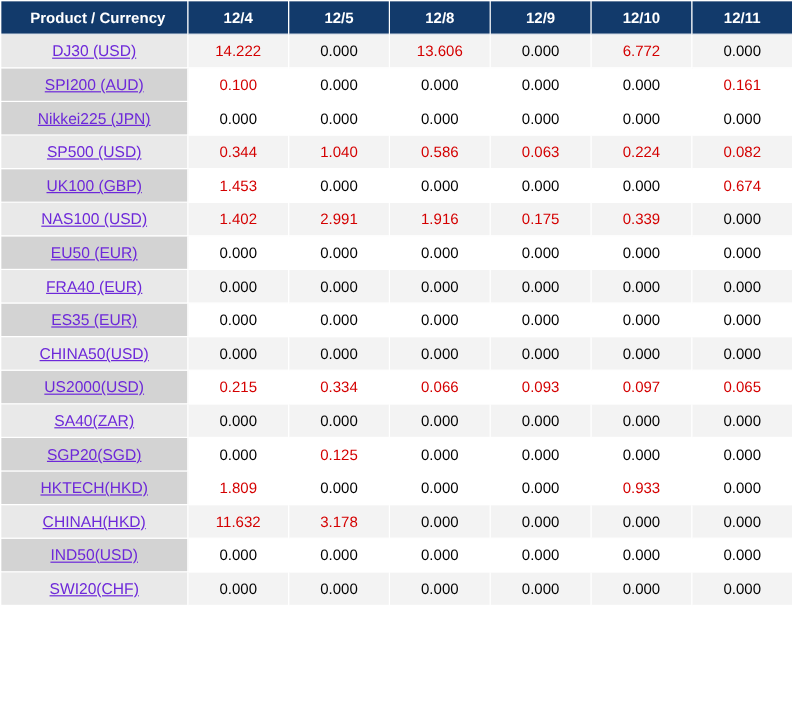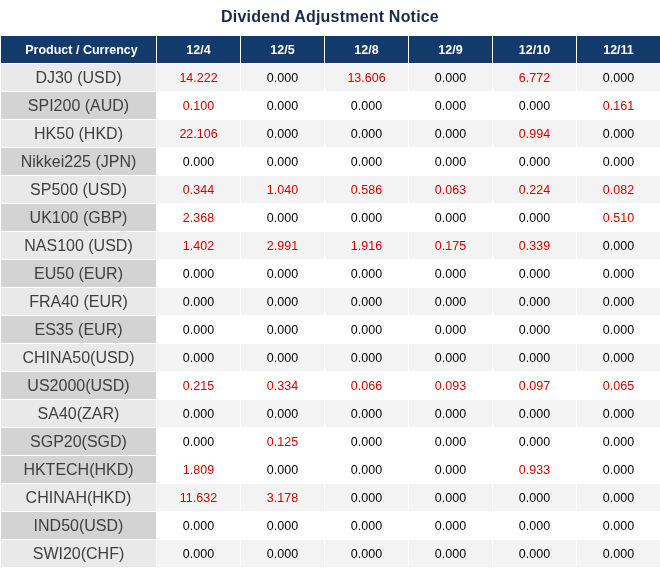--- a/index.html
+++ b/index.html
@@ -51,45 +51,43 @@
   }
   thead th.first {
     text-align: center;
     padding-left: 6px;
     color: #ffffff;
   }
   col.c0 { width: 156px; }
   col.cd { width: 84px; }
   tbody td.label {
     background: #d3d3d3;
-    color: #404040;
+    color: #6d28d9;
     font-weight: normal;
-    font-size: 16px;
+    font-size: 13px;
+    text-decoration: underline;
   }
   tbody tr.alt td.label {
     background: #e9e9e9;
   }
   tbody td.val {
     background: #ffffff;
     color: #000000;
   }
   tbody tr.alt td.val {
     background: #f3f3f3;
   }
   tbody td.val.pos {
     color: #d40000;
   }
 </style>
 </head>
 <body>
 
 <div class="notice">
-  <div class="title-bar">
-    <span class="title">Dividend Adjustment Notice</span>
-  </div>
 
   <table>
     <colgroup>
       <col class="c0">
       <col class="cd">
         <col class="cd">
         <col class="cd">
         <col class="cd">
         <col class="cd">
         <col class="cd">
@@ -117,55 +115,46 @@
         </tr>
         <tr>
           <td class="label">SPI200 (AUD)</td>
           <td class="val pos">0.100</td>
           <td class="val">0.000</td>
           <td class="val">0.000</td>
           <td class="val">0.000</td>
           <td class="val">0.000</td>
           <td class="val pos">0.161</td>
         </tr>
-        <tr class="alt">
-          <td class="label">HK50 (HKD)</td>
-          <td class="val pos">22.106</td>
-          <td class="val">0.000</td>
-          <td class="val">0.000</td>
-          <td class="val">0.000</td>
-          <td class="val pos">0.994</td>
-          <td class="val">0.000</td>
-        </tr>
         <tr>
           <td class="label">Nikkei225 (JPN)</td>
           <td class="val">0.000</td>
           <td class="val">0.000</td>
           <td class="val">0.000</td>
           <td class="val">0.000</td>
           <td class="val">0.000</td>
           <td class="val">0.000</td>
         </tr>
         <tr class="alt">
           <td class="label">SP500 (USD)</td>
           <td class="val pos">0.344</td>
           <td class="val pos">1.040</td>
           <td class="val pos">0.586</td>
           <td class="val pos">0.063</td>
           <td class="val pos">0.224</td>
           <td class="val pos">0.082</td>
         </tr>
         <tr>
           <td class="label">UK100 (GBP)</td>
-          <td class="val pos">2.368</td>
-          <td class="val">0.000</td>
-          <td class="val">0.000</td>
-          <td class="val">0.000</td>
-          <td class="val">0.000</td>
-          <td class="val pos">0.510</td>
+          <td class="val pos">1.453</td>
+          <td class="val">0.000</td>
+          <td class="val">0.000</td>
+          <td class="val">0.000</td>
+          <td class="val">0.000</td>
+          <td class="val pos">0.674</td>
         </tr>
         <tr class="alt">
           <td class="label">NAS100 (USD)</td>
           <td class="val pos">1.402</td>
           <td class="val pos">2.991</td>
           <td class="val pos">1.916</td>
           <td class="val pos">0.175</td>
           <td class="val pos">0.339</td>
           <td class="val">0.000</td>
         </tr>

